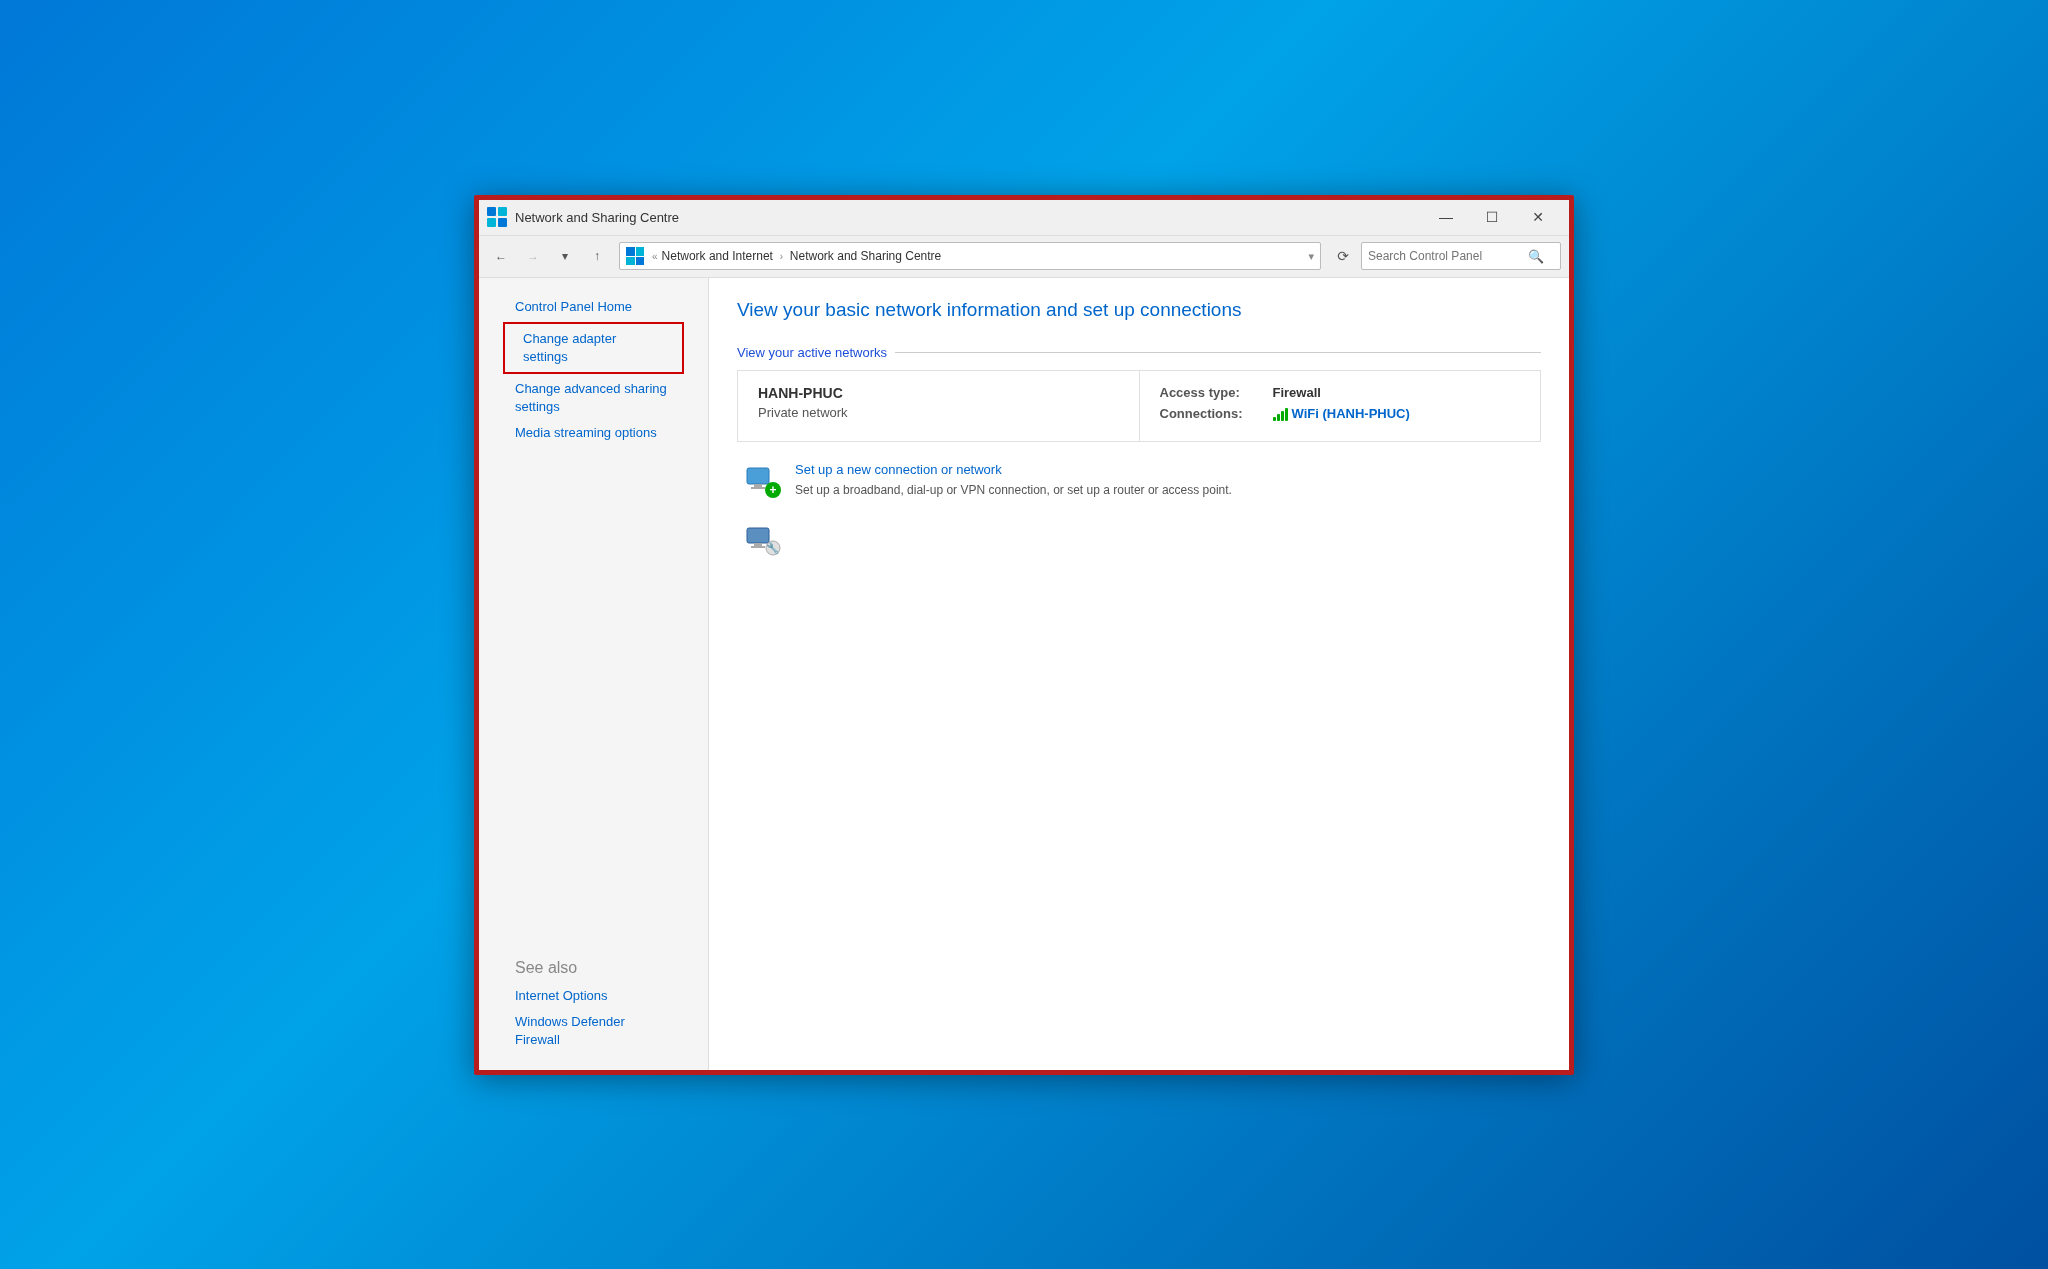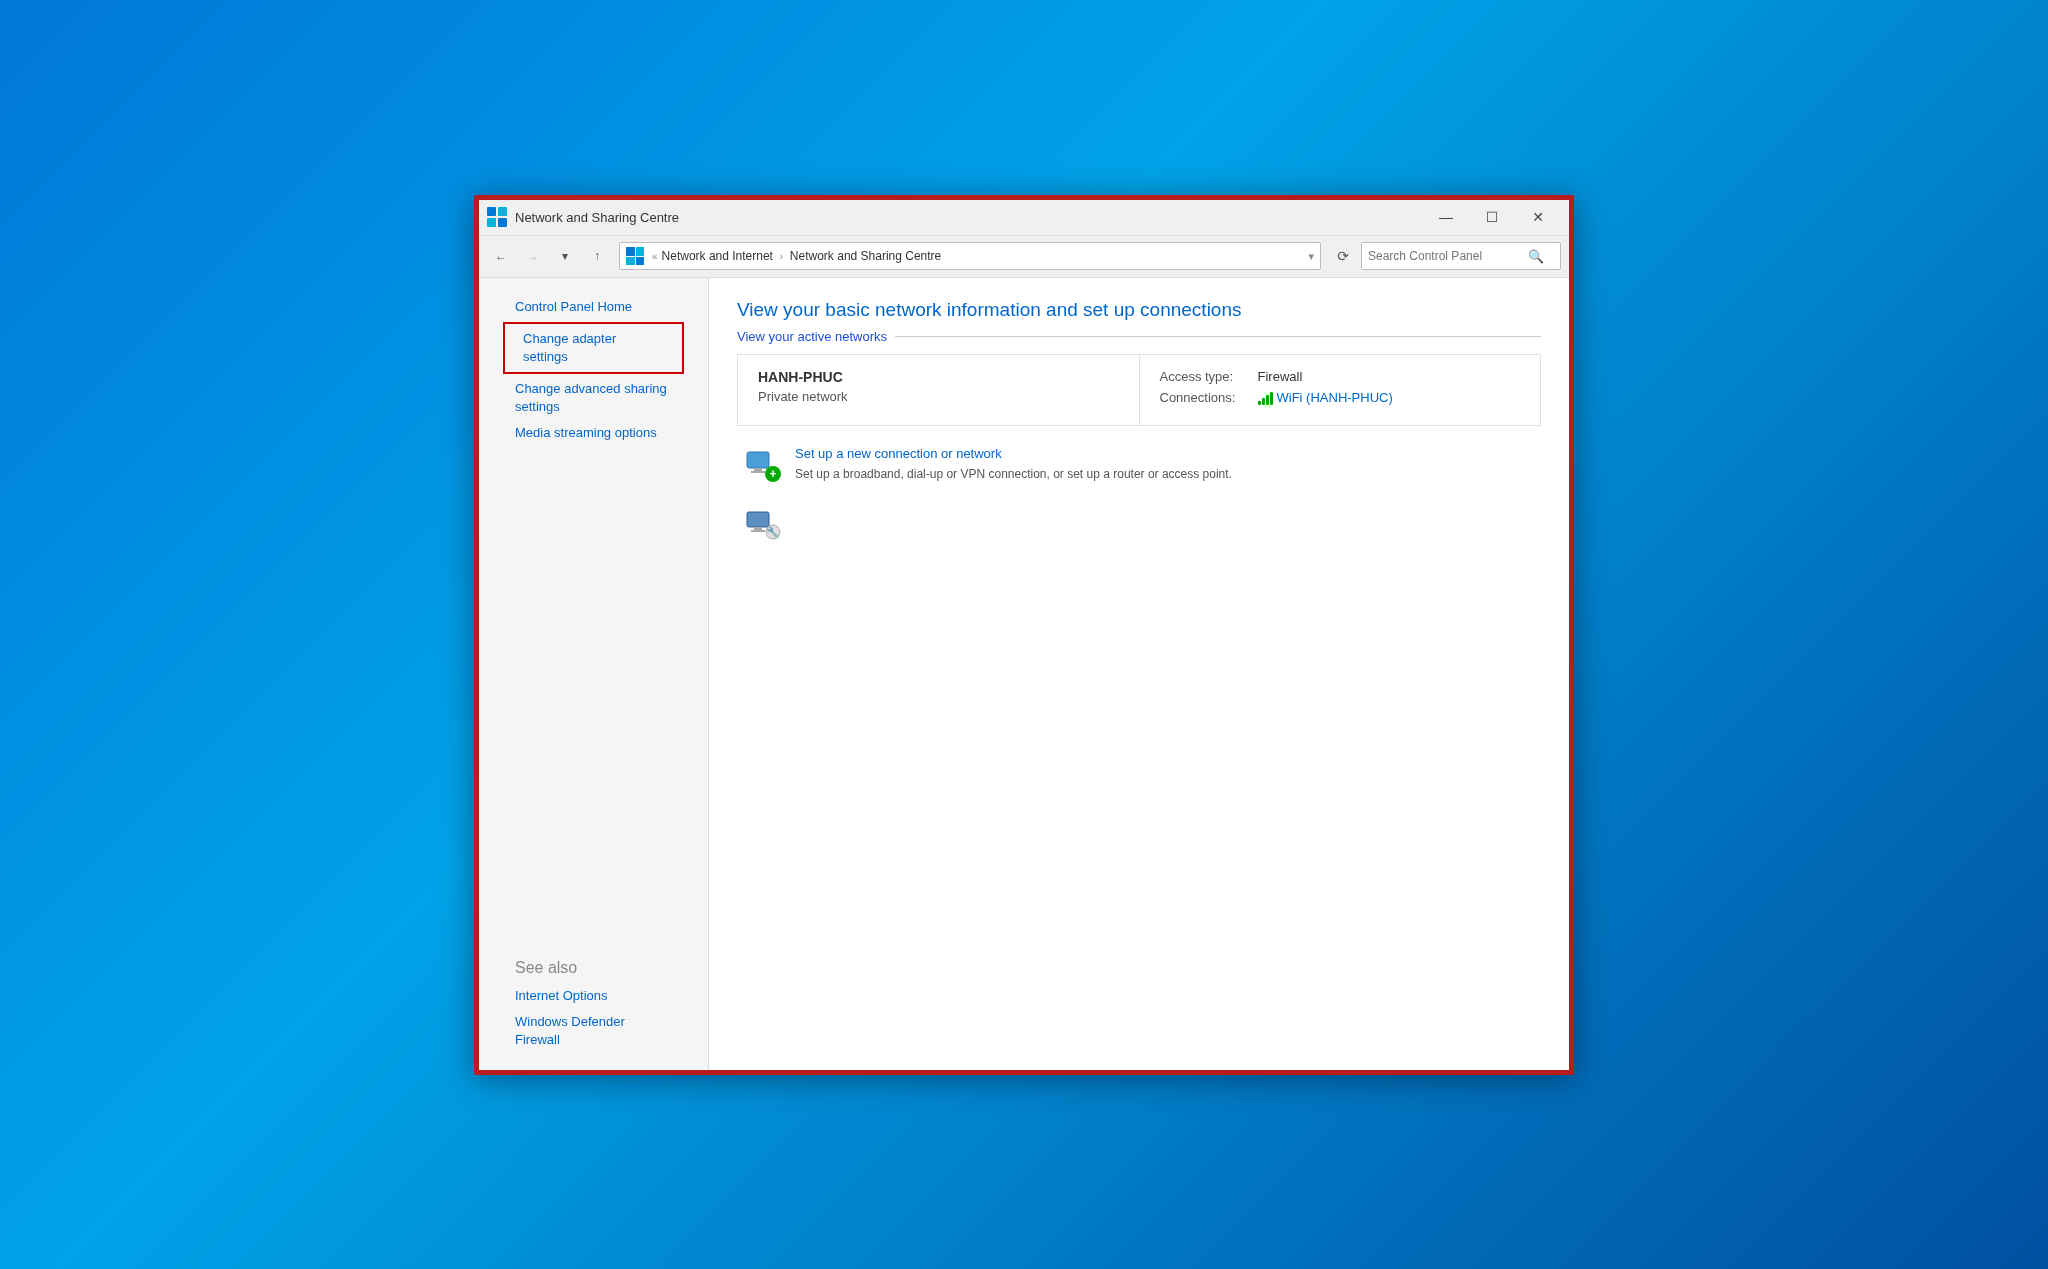--- a/index.html
+++ b/index.html
@@ -197,21 +197,21 @@
     .main-content {
       flex: 1;
       background: white;
       padding: 20px 28px;
       overflow-y: auto;
     }
     .main-title {
       font-size: 19px;
       color: #0066cc;
       font-weight: normal;
-      margin-bottom: 7px;
+      margin-bottom: 23px;
       line-height: 1.3;
     }
     .section-label {
       font-size: 13px;
       color: #1d4ed8;
       margin-bottom: 10px;
       display: flex;
       align-items: center;
       gap: 8px;
     }
@@ -241,23 +241,24 @@
       font-size: 13px;
       color: #555;
     }
     .network-access {
       padding: 14px 20px;
       flex: 1;
     }
     .access-row {
       display: flex;
       align-items: center;
-      gap: 8px;
+      gap: 23px;
       margin-bottom: 6px;
       font-size: 13px;
+      font-weight: bold;
     }
     .access-label { color: #555; min-width: 90px; }
     .access-value { color: #333; }
     .wifi-link {
       color: #0066cc;
       text-decoration: none;
       cursor: pointer;
       display: flex;
       align-items: center;
       gap: 4px;

